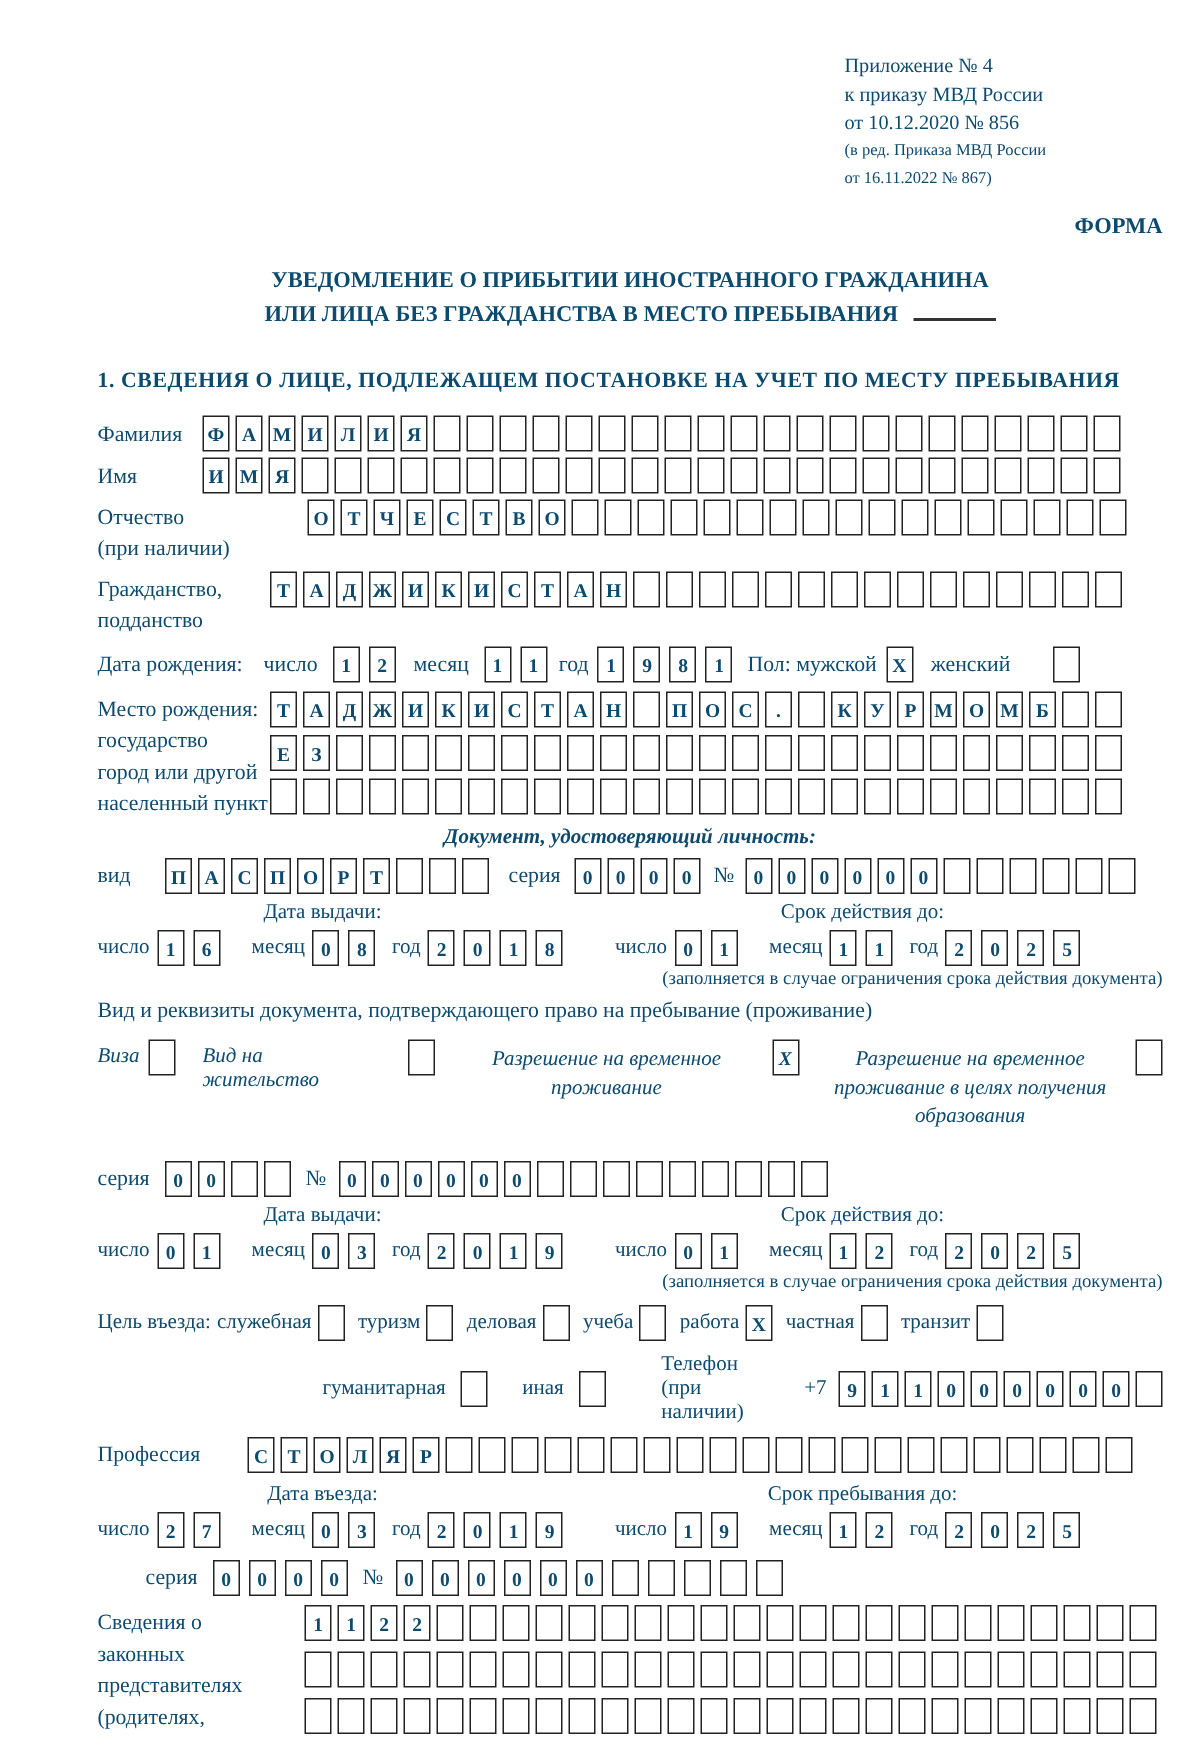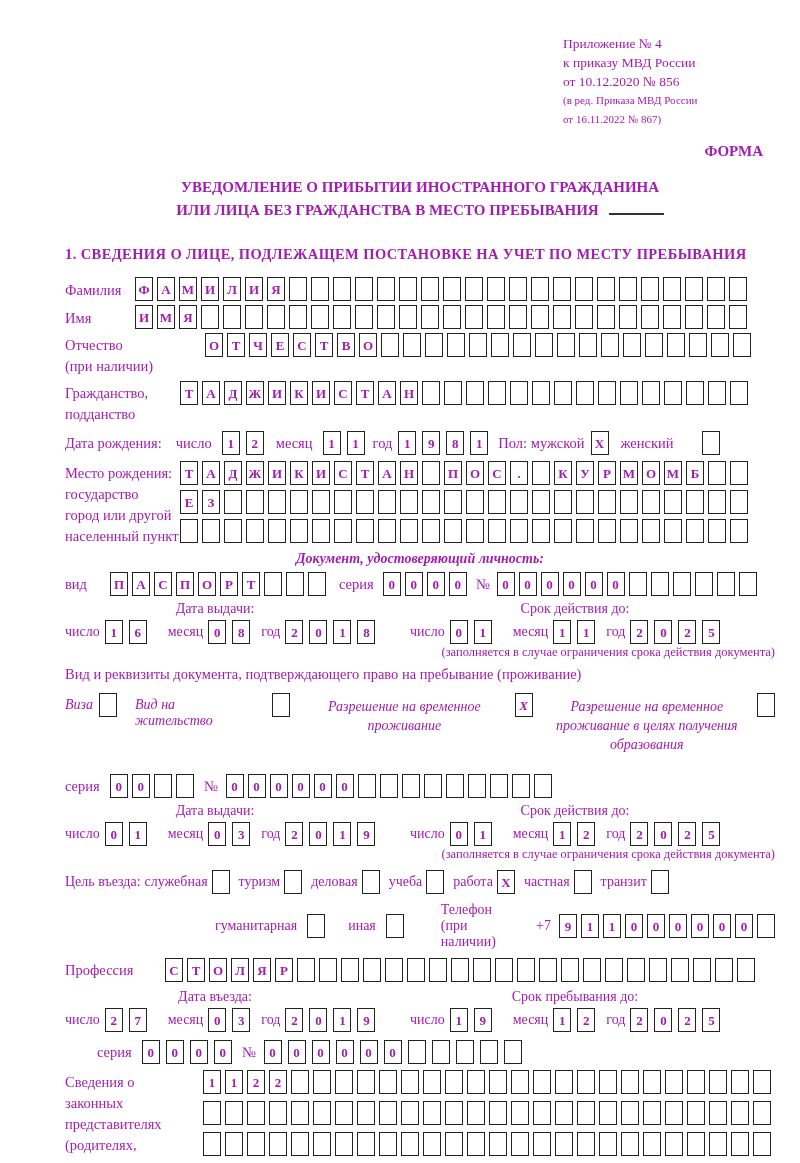--- a/index.html
+++ b/index.html
@@ -1,25 +1,25 @@
 <!DOCTYPE html>
 <html><head>
 <meta charset="utf-8">
 <style>
   html,body{margin:0;padding:0;background:#fff;}
   .page{
     width:800px;height:1163px;box-sizing:border-box;position:relative;
-    background:#ffffff;color:#a21caf;
+    background:#ffffff;color:#0c4a6e;
     font-family:"Liberation Serif","DejaVu Serif",serif;
     padding:34px 25px 20px 65px;overflow:hidden;
   }
   
   .hdr{margin-left:498px;font-size:13.5px;line-height:19px;}
   .hdr .small{font-size:11px;}
-  .forma{text-align:right;margin:14px 12px 0 0;font-weight:bold;font-size:15px;}
+  .forma{text-align:right;margin:14px 0 0 0;font-weight:bold;font-size:15px;}
   .title{text-align:center;font-weight:bold;font-size:15px;line-height:23px;margin-top:16px;}
   .tline{display:inline-block;width:55px;border-bottom:2px solid #333;margin-left:10px;}
   .sec{font-weight:bold;font-size:14.5px;letter-spacing:.4px;margin-top:24px;}
   .formbody{margin-top:14px;}
   
   .cells{display:inline-flex;gap:4px;flex:none;}
   .cell,.cbox{
     width:18px;height:24px;flex:none;box-sizing:border-box;
     border:1.6px solid #222;background:#fff;
     display:inline-flex;align-items:center;justify-content:center;

